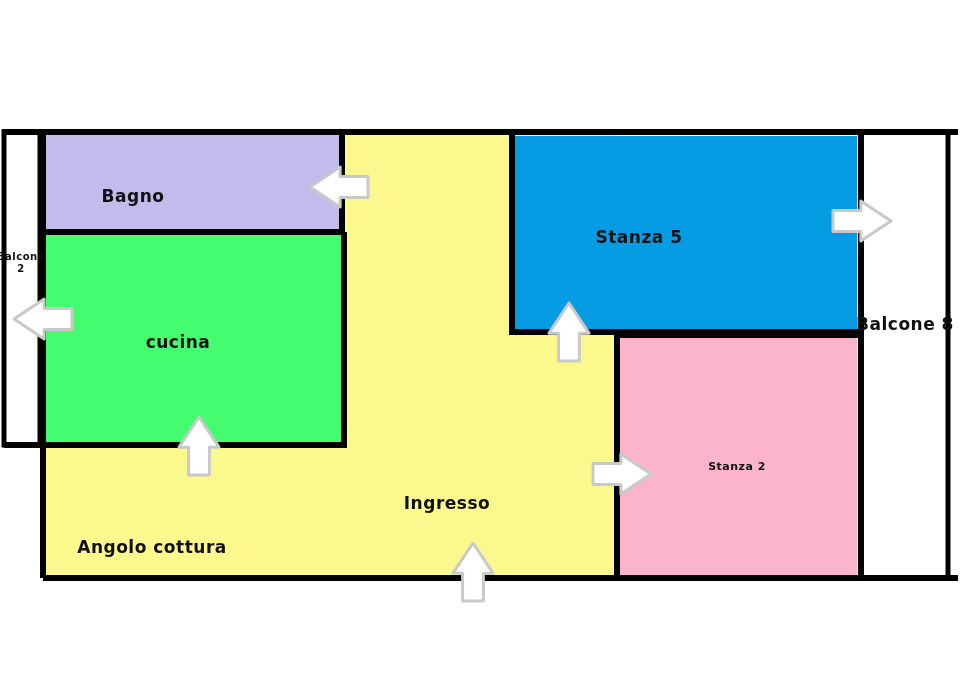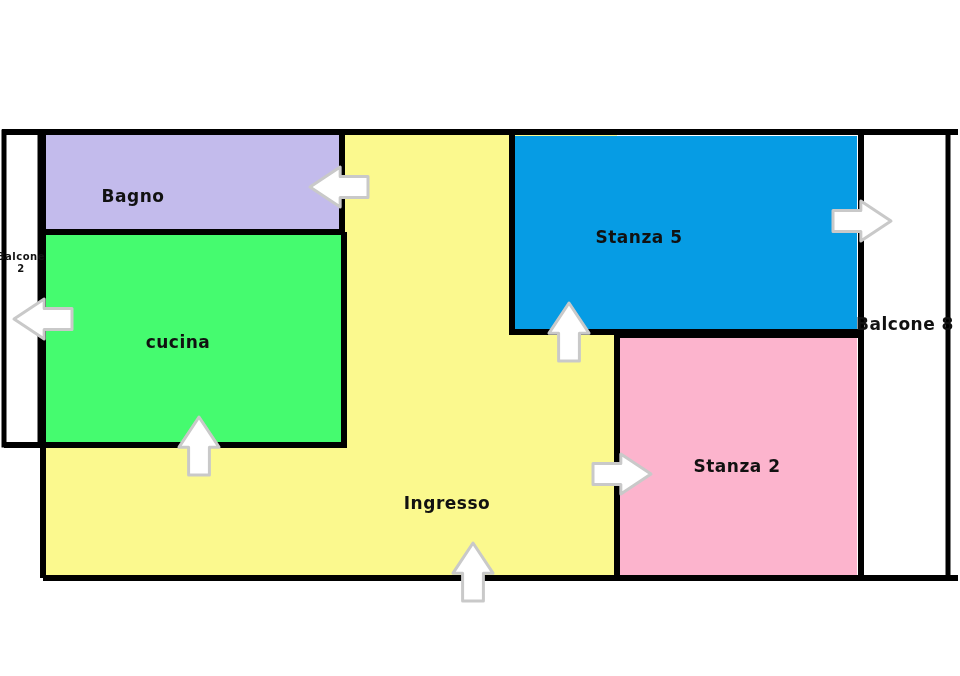--- a/index.html
+++ b/index.html
@@ -85,17 +85,18 @@
       <g>
         <polygon points="651,474 620.84,454 620.84,463.6 593,463.6 593,484.4 620.84,484.4 620.84,494" fill="#ffffff" stroke="#c9c9c9" stroke-width="3" stroke-linejoin="round"></polygon>
       </g>
       <g>
         <polygon points="473,543 453,573.16 462.6,573.16 462.6,601 483.4,601 483.4,573.16 493,573.16" fill="#ffffff" stroke="#c9c9c9" stroke-width="3" stroke-linejoin="round"></polygon>
       </g>
     </svg>
     <div class="room-label" style="left: 133px; top: 197px; font-size: 17px;">Bagno</div>
     <div class="room-label" style="left: 178px; top: 343px; font-size: 17px;">cucina</div>
     <div class="room-label" style="left: 423px; top: 504px; font-size: 17px; margin-left: 24px;">Ingresso</div>
+    <div class="room-label" style="left: 152px; top: 548px; font-size: 17px;">Angolo cottura</div>
     <div class="room-label" style="left: 639px; top: 238px; font-size: 17px;">Stanza 5</div>
-    <div class="room-label" style="left: 737px; top: 467px; font-size: 17px; text-align: center;">Stanza 2</div>
+    <div class="room-label" style="left: 737px; top: 467px; font-size: 11px; text-align: center;">Stanza 2</div>
     <div class="room-label" style="left: 905px; top: 325px; font-size: 17px;">Balcone 8</div>
     <div class="room-label" style="left: 21px; top: 262px; font-size: 10px;"><span>Balcone</span><br><span>2</span></div>
   </div>
 
 </body></html>

